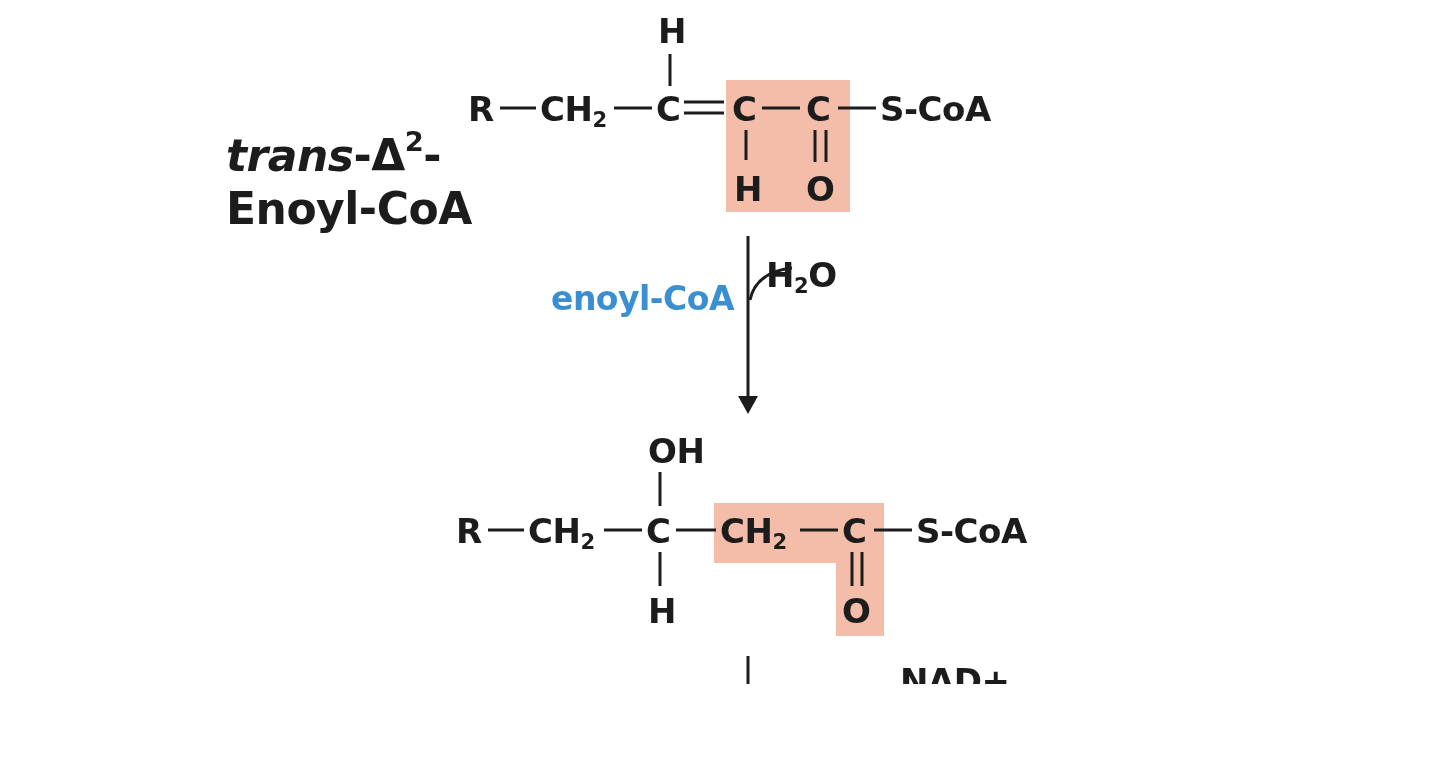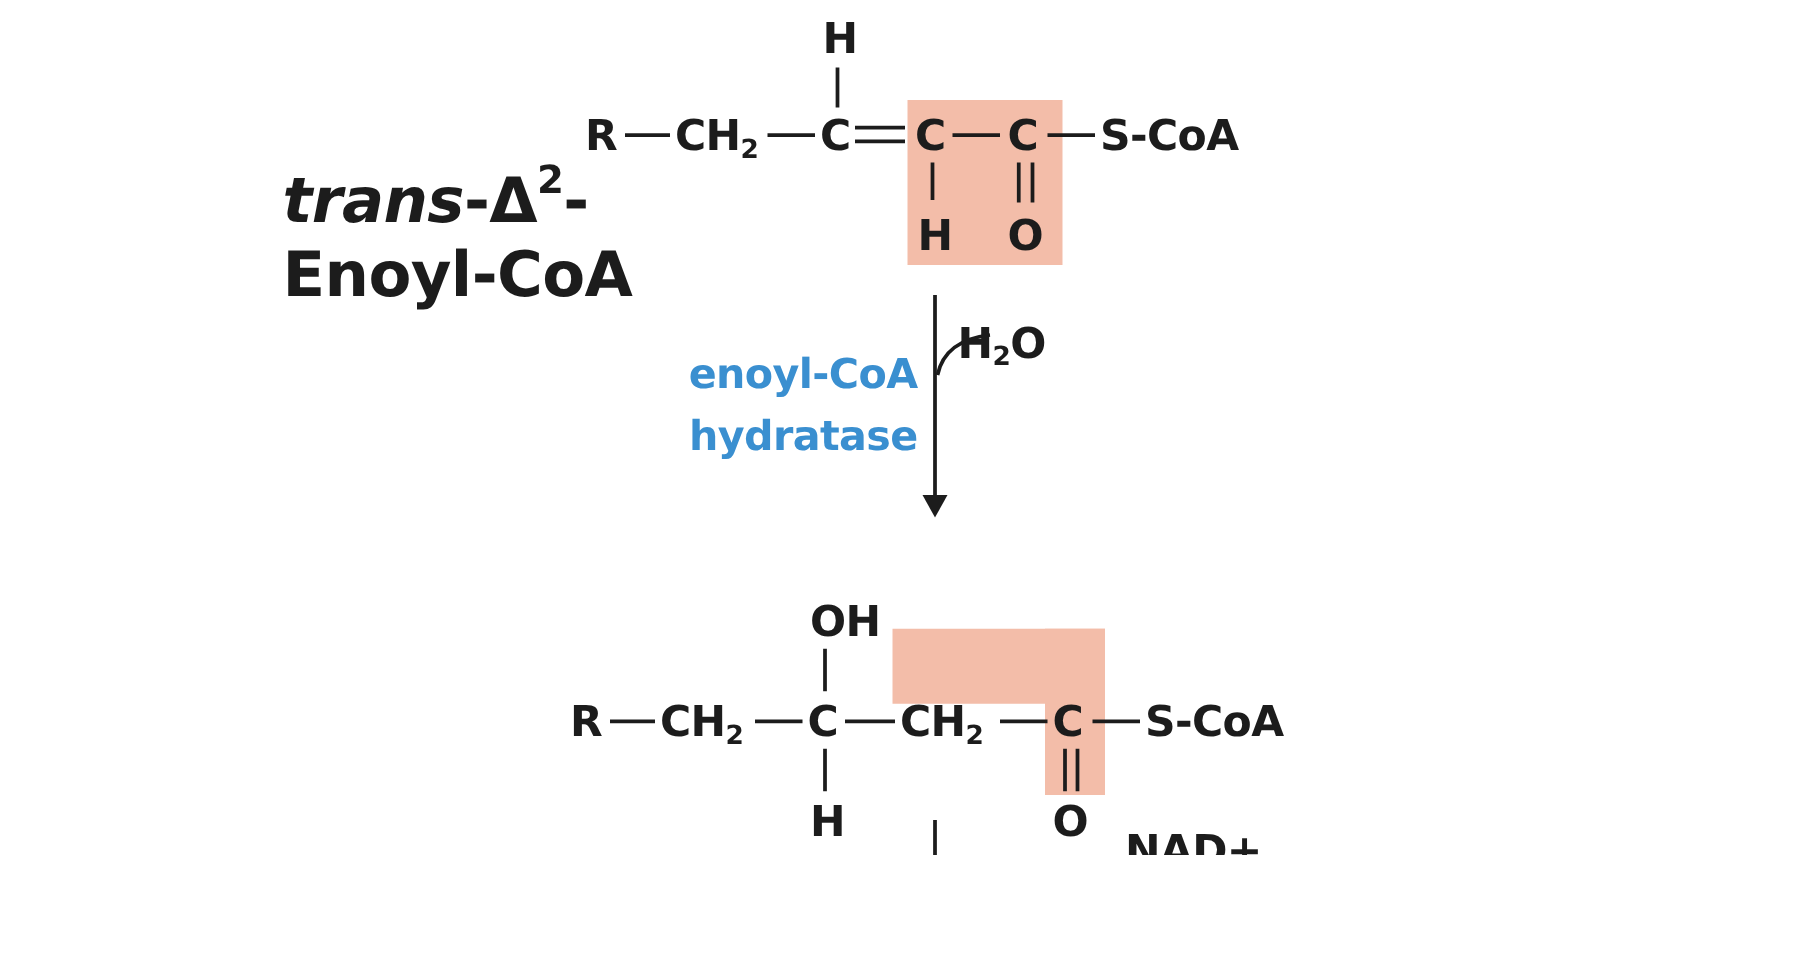--- a/index.html
+++ b/index.html
@@ -2,21 +2,21 @@
 <html><head>
   <meta charset="utf-8">
   <style>
     html, body { margin: 0; padding: 0; }
     body {
       width: 1440px; height: 766px; background: #ffffff; position: relative; overflow: hidden;
       font-family: "DejaVu Sans", "Liberation Sans", sans-serif; color: #1c1c1c;
     }
     .abs { position: absolute; }
     .txt { font-weight: bold; font-size: 34px; line-height: 1; white-space: nowrap; letter-spacing: -0.5px; }
-    .label { font-weight: bold; font-size: 50px; line-height: 1.2; white-space: nowrap; letter-spacing: -0.5px; }
+    .label { font-weight: bold; font-size: 44px; line-height: 1.2; white-space: nowrap; letter-spacing: -0.5px; }
     .enzyme { font-weight: bold; font-size: 33px; color: #3a8fd0; text-align: right; line-height: 1.5; letter-spacing: -0.5px; }
     .hl { background: #f3bda9; }
     sub, sup { font-size: 0.62em; }
     sub { vertical-align: -0.3em; }
     sup { vertical-align: 0.75em; }
     .fade { position: absolute; left: 0; width: 1440px; top: 684px; height: 82px; background: #ffffff; }
   </style>
 </head>
 <body>
 
@@ -64,34 +64,33 @@
 
 <svg class="abs" style="left:0; top:0;" width="1440" height="766">
   <line x1="748" y1="236" x2="748" y2="398" stroke="#1c1c1c" stroke-width="3"></line>
   <polygon points="738,396 758,396 748,414" fill="#1c1c1c"></polygon>
 
   <path d="M 750 300 Q 756 272 792 268" stroke="#1c1c1c" stroke-width="3" fill="none"></path>
 </svg>
 
 <div class="abs enzyme" style="right:706px; top:274px;">
   <div>enoyl-CoA</div>
-  <div>hydratase</div>
 </div>
 
 <span class="abs txt" style="left:766px; top:258px;">
   <span>H</span><sub>2</sub><span>O</span>
 </span>
 
 <div class="abs label" style="left:226px; top:573px;">
 </div>
 
 <div class="abs hl" style="left:714px; top:503px; width:170px; height:60px;"></div>
 <div class="abs hl" style="left:836px; top:503px; width:48px; height:133px;"></div>
 
-<div class="abs" style="left:0; top:0; width:1192px; height:680px;margin-top:47px;">
+<div class="abs" style="left:0; top:0; width:1192px; height:680px;">
   <svg class="abs" style="left:0; top:0;" width="1440" height="680">
     <line x1="488" y1="530" x2="524" y2="530" stroke="#1c1c1c" stroke-width="3"></line>
     <line x1="604" y1="530" x2="642" y2="530" stroke="#1c1c1c" stroke-width="3"></line>
     <line x1="676" y1="530" x2="716" y2="530" stroke="#1c1c1c" stroke-width="3"></line>
     <line x1="800" y1="530" x2="838" y2="530" stroke="#1c1c1c" stroke-width="3"></line>
     <line x1="874" y1="530" x2="912" y2="530" stroke="#1c1c1c" stroke-width="3"></line>
     <line x1="660" y1="472" x2="660" y2="506" stroke="#1c1c1c" stroke-width="3"></line>
     <line x1="660" y1="552" x2="660" y2="586" stroke="#1c1c1c" stroke-width="3"></line>
     <line x1="852" y1="552" x2="852" y2="586" stroke="#1c1c1c" stroke-width="3"></line>
     <line x1="862" y1="552" x2="862" y2="586" stroke="#1c1c1c" stroke-width="3"></line>

